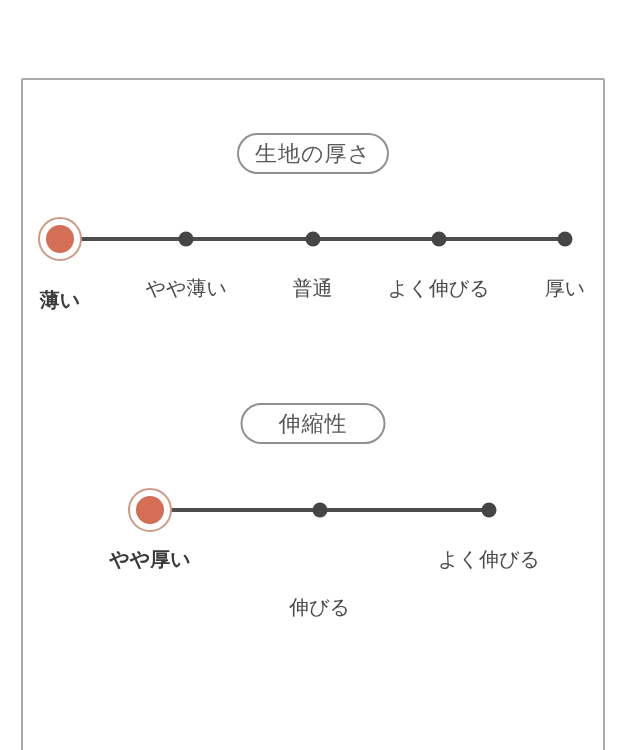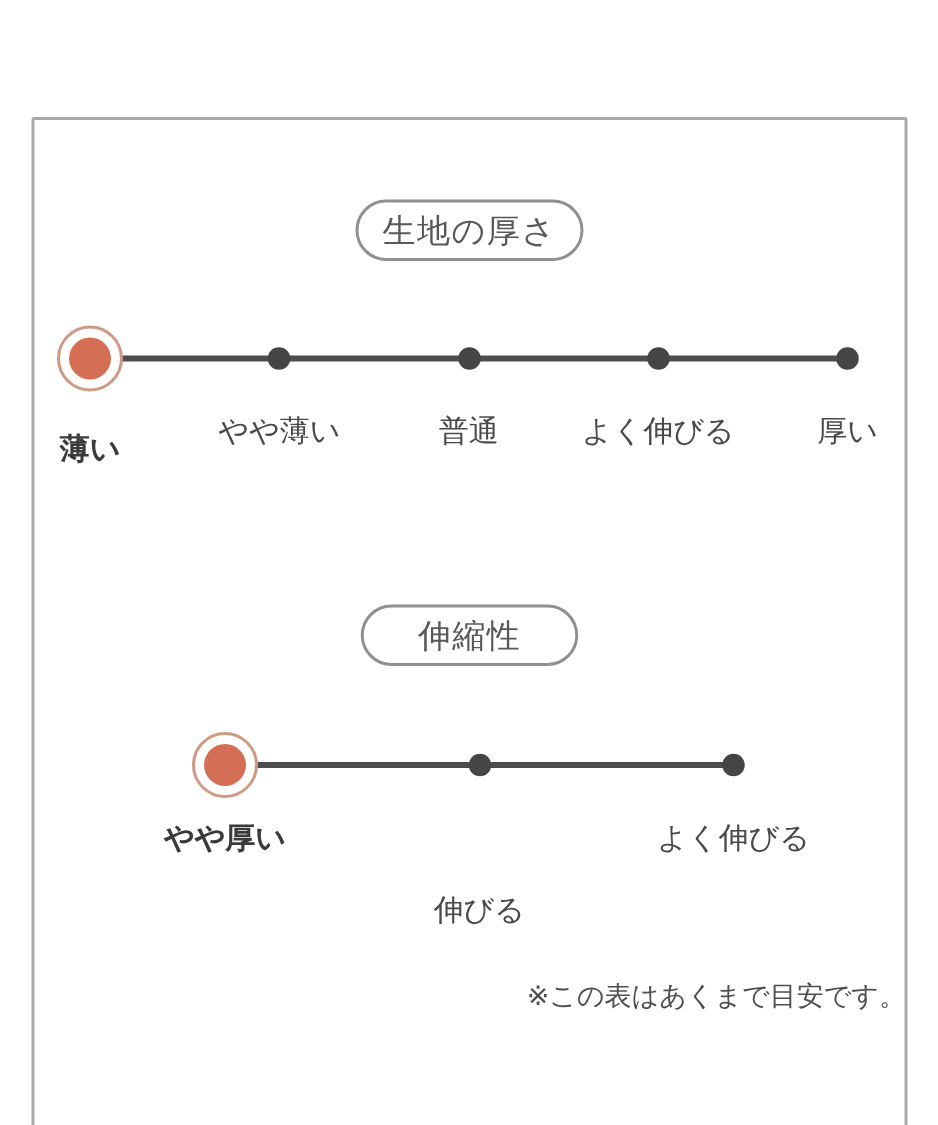--- a/index.html
+++ b/index.html
@@ -106,14 +106,13 @@
             <div class="marker-inner"></div>
           </div>
           <span class="opt-label selected" style="left: 0%;">やや厚い</span>
           <div class="dot" style="left: 50%;"></div>
           <span class="opt-label" style="left: 50%; margin-top: 48px;">伸びる</span>
           <div class="dot" style="left: 100%;"></div>
           <span class="opt-label" style="left: 100%;">よく伸びる</span>
         </div>
       </div>
     </div>
-  <div class="footer-note">※この表はあくまで目安です。</div>
 </div>
 
 </body></html>

